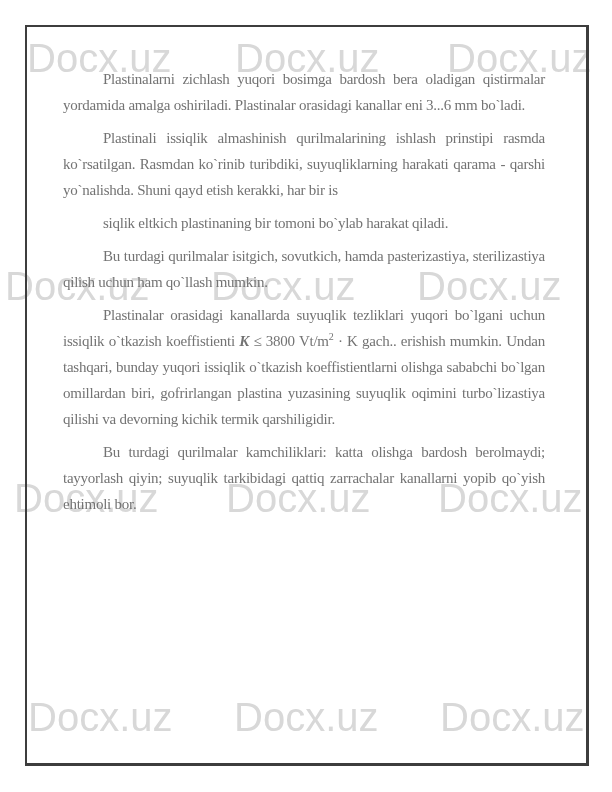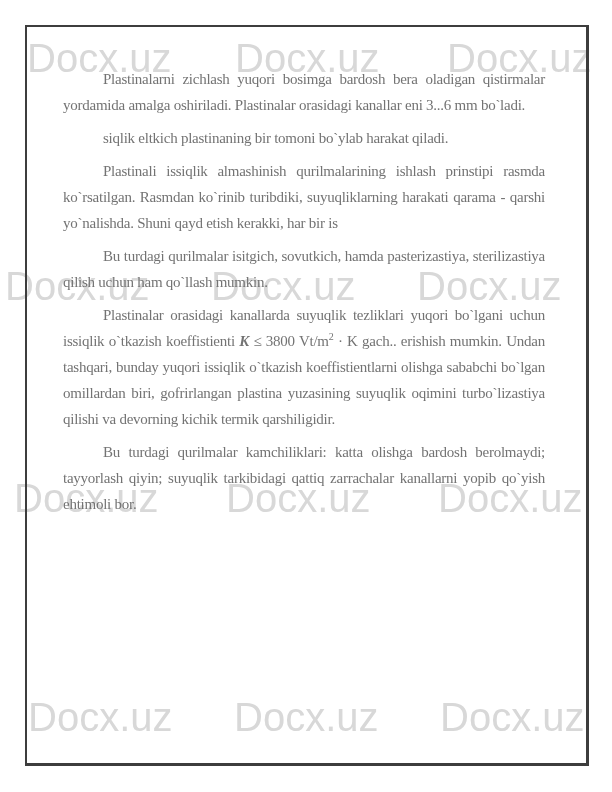--- a/index.html
+++ b/index.html
@@ -95,23 +95,23 @@
     <span class="wm" style="left:28px;  top:697px;">Docx.uz</span>
     <span class="wm" style="left:234px; top:697px;">Docx.uz</span>
     <span class="wm" style="left:440px; top:697px;">Docx.uz</span>
   </div>
 
   <div class="page-border"></div>
 
   <div class="text-block">
     <p>Plastinalarni zichlash yuqori bosimga bardosh bera oladigan qistirmalar yordamida amalga oshiriladi. Plastinalar orasidagi kanallar eni 3...6 mm bo`ladi.</p>
 
+    <p>Plastinali issiqlik almashinish qurilmalarining ishlash prinstipi rasmda ko`rsatilgan. Rasmdan ko`rinib turibdiki, suyuqliklarning harakati qarama - qarshi yo`nalishda. Shuni qayd etish kerakki, har bir is</p>
+
     <p>siqlik eltkich plastinaning bir tomoni bo`ylab harakat qiladi.</p>
-
-    <p>Plastinali issiqlik almashinish qurilmalarining ishlash prinstipi rasmda ko`rsatilgan. Rasmdan ko`rinib turibdiki, suyuqliklarning harakati qarama - qarshi yo`nalishda. Shuni qayd etish kerakki, har bir is</p>
 
     <p>Bu turdagi qurilmalar isitgich, sovutkich, hamda pasterizastiya, sterilizastiya qilish uchun ham qo`llash mumkin.</p>
 
     <p><span>Plastinalar orasidagi kanallarda suyuqlik tezliklari yuqori bo`lgani uchun issiqlik o`tkazish koeffistienti </span><span class="k-sym">K</span><span> ≤ 3800 Vt/m</span><sup>2</sup><span> · K gach.. erishish mumkin. Undan tashqari, bunday yuqori issiqlik o`tkazish koeffistientlarni olishga sababchi bo`lgan omillardan biri, gofrirlangan plastina yuzasining suyuqlik oqimini turbo`lizastiya qilishi va devorning kichik termik qarshiligidir.</span></p>
 
 
     <p>Bu turdagi qurilmalar kamchiliklari: katta olishga bardosh berolmaydi; tayyorlash qiyin; suyuqlik tarkibidagi qattiq zarrachalar kanallarni yopib qo`yish ehtimoli bor.</p>
 
   </div>
 

